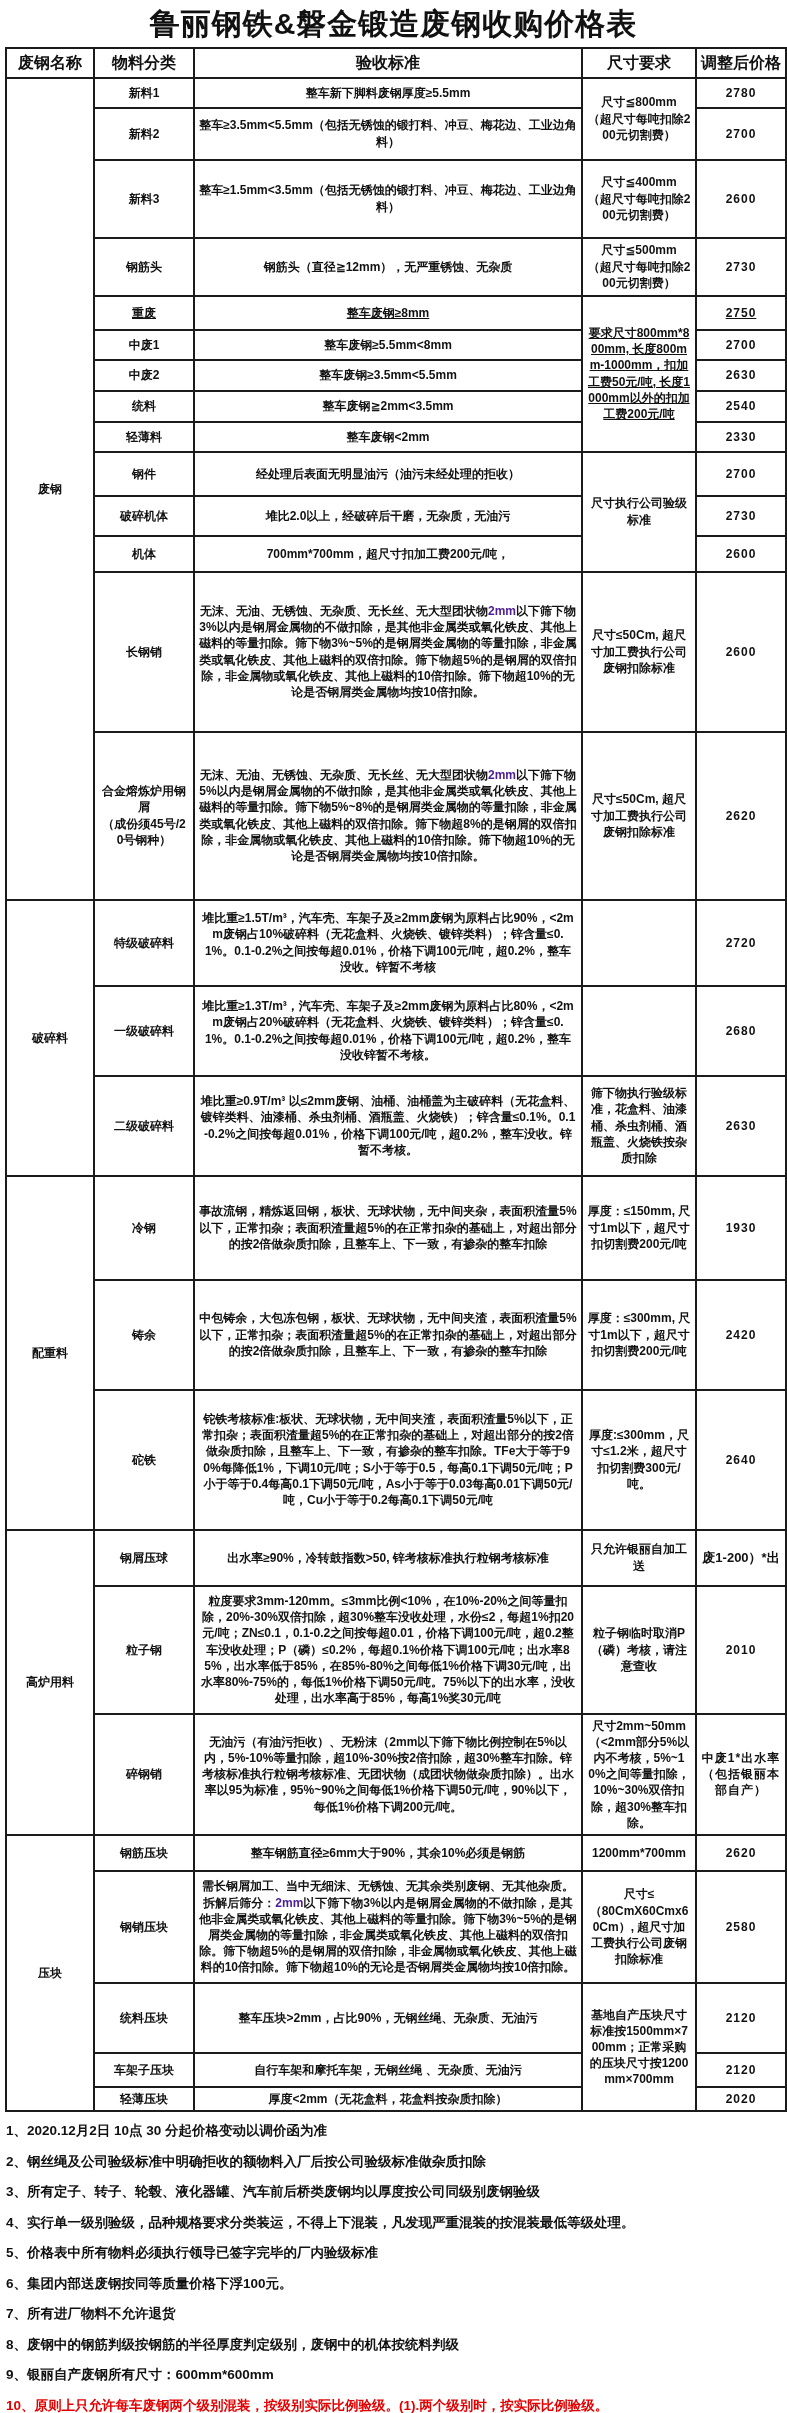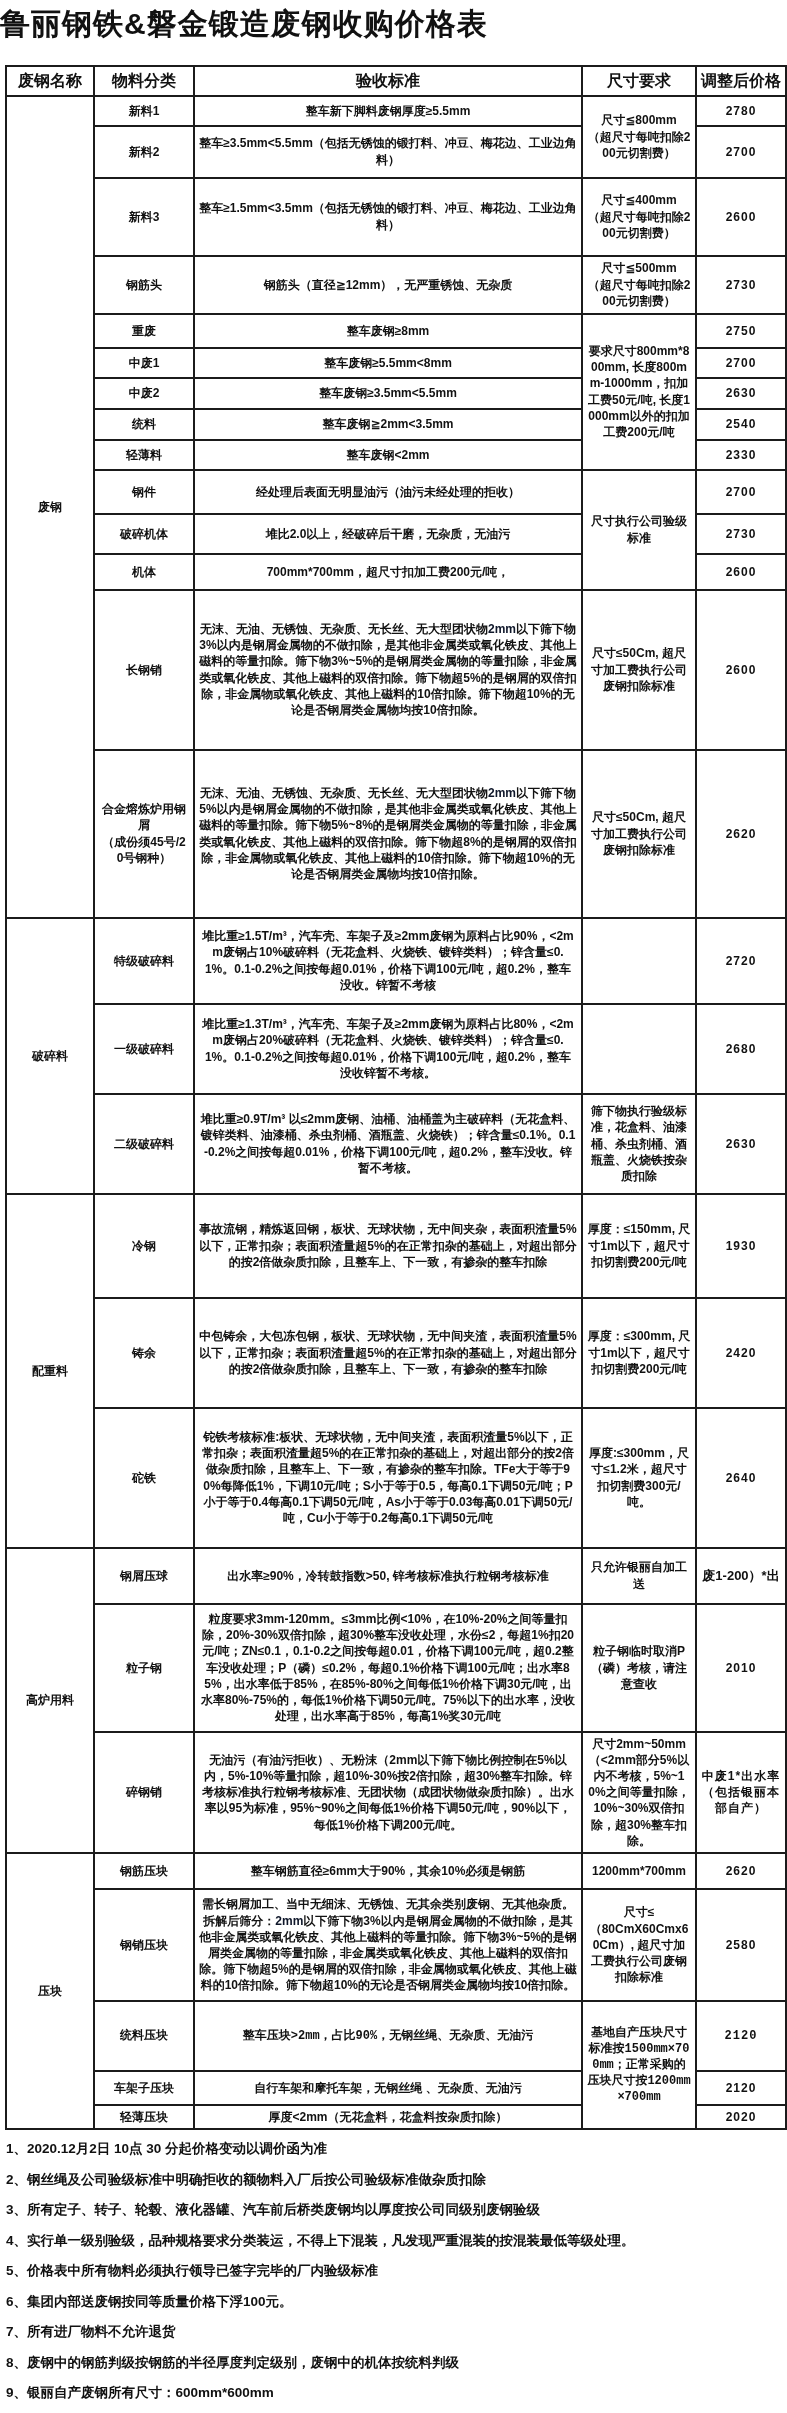--- a/index.html
+++ b/index.html
@@ -4,22 +4,22 @@
 <style>
   html,body{margin:0;padding:0;background:#ffffff;}
   body{
     width:787px;
     font-family:"Liberation Sans","DejaVu Sans",sans-serif;
     font-weight:700;
     color:#111;
   }
   .page{width:787px;}
   h1.title{
-    margin:4px 0 20px 0;
-    text-align:left;
+    margin:4px 0 2px 0;
+    text-align:center;
     font-size:30px;
     letter-spacing:1px;
     font-weight:900;
   }
   table.price-table{
     border-collapse:collapse;
     margin-left:5px;
     width:780px;
     table-layout:fixed;
   }
@@ -37,21 +37,21 @@
   td.group-cell{font-size:13px;}
   td.material-cell{font-size:12.5px;}
   td.price-cell{font-size:14px;letter-spacing:1px;}
   td.price-cell.overflow{
     font-size:13px;
     letter-spacing:0;
     overflow:hidden;
     white-space:nowrap;
     padding:3px 0;
   }
-  .red{color:#0f172a;margin-top:16px;}
+  .red{color:#4c1d95;margin-top:16px;}
   .notes{margin:10px 0 0 4px;}
   .note-line{
     font-size:13.5px;
     margin:0 6px 13px 2px;
     line-height:1.3;
     text-align:left;
   }
   .note-line.red{color:#e30000;}
 </style>
 </head>
@@ -98,21 +98,21 @@
 （超尺寸每吨扣除200元切割费）</td>
           <td class="price-cell">2600</td>
         </tr>
         <tr style="height: 58px;">
           <td class="material-cell">钢筋头</td>
           <td class="standard-cell">钢筋头（直径≧12mm），无严重锈蚀、无杂质</td>
           <td class="size-cell" rowspan="1">尺寸≦500mm
 （超尺寸每吨扣除200元切割费）</td>
           <td class="price-cell">2730</td>
         </tr>
-        <tr style="height: 34px;">
+        <tr style="height: 34px; text-decoration: underline;">
           <td class="material-cell">重废</td>
           <td class="standard-cell">整车废钢≥8mm</td>
           <td class="size-cell" rowspan="5">要求尺寸800mm*800mm, 长度800mm-1000mm，扣加工费50元/吨, 长度1000mm以外的扣加工费200元/吨</td>
           <td class="price-cell">2750</td>
         </tr>
         <tr style="height: 30px; margin-left: 20px;">
           <td class="material-cell">中废1</td>
           <td class="standard-cell">整车废钢≥5.5mm&lt;8mm</td>
           <td class="price-cell">2700</td>
         </tr>
@@ -224,21 +224,21 @@
           <td class="size-cell" rowspan="1">1200mm*700mm</td>
           <td class="price-cell">2620</td>
         </tr>
         <tr style="height: 112px;">
           <td class="material-cell">钢销压块</td>
           <td class="standard-cell"><span>需长钢屑加工、当中无细沫、无锈蚀、无其余类别废钢、无其他杂质。拆解后筛分：</span><span class="red">2mm</span><span>以下筛下物3%以内是钢屑金属物的不做扣除，是其他非金属类或氧化铁皮、其他上磁料的等量扣除。筛下物3%~5%的是钢屑类金属物的等量扣除，非金属类或氧化铁皮、其他上磁料的双倍扣除。筛下物超5%的是钢屑的双倍扣除，非金属物或氧化铁皮、其他上磁料的10倍扣除。筛下物超10%的无论是否钢屑类金属物均按10倍扣除。</span></td>
           <td class="size-cell" rowspan="1">尺寸≤
 （80CmX60Cmx60Cm）, 超尺寸加工费执行公司废钢扣除标准</td>
           <td class="price-cell">2580</td>
         </tr>
-        <tr style="height: 70px; font-family: Liberation Mono, monospace;">
+        <tr style="height: 70px;">
           <td class="material-cell">统料压块</td>
           <td class="standard-cell">整车压块&gt;2mm，占比90%，无钢丝绳、无杂质、无油污</td>
           <td class="size-cell" rowspan="3">基地自产压块尺寸标准按1500mm×700mm；正常采购的压块尺寸按1200mm×700mm</td>
           <td class="price-cell">2120</td>
         </tr>
         <tr style="height: 34px;">
           <td class="material-cell">车架子压块</td>
           <td class="standard-cell">自行车架和摩托车架，无钢丝绳 、无杂质、无油污</td>
           <td class="price-cell">2120</td>
         </tr>

